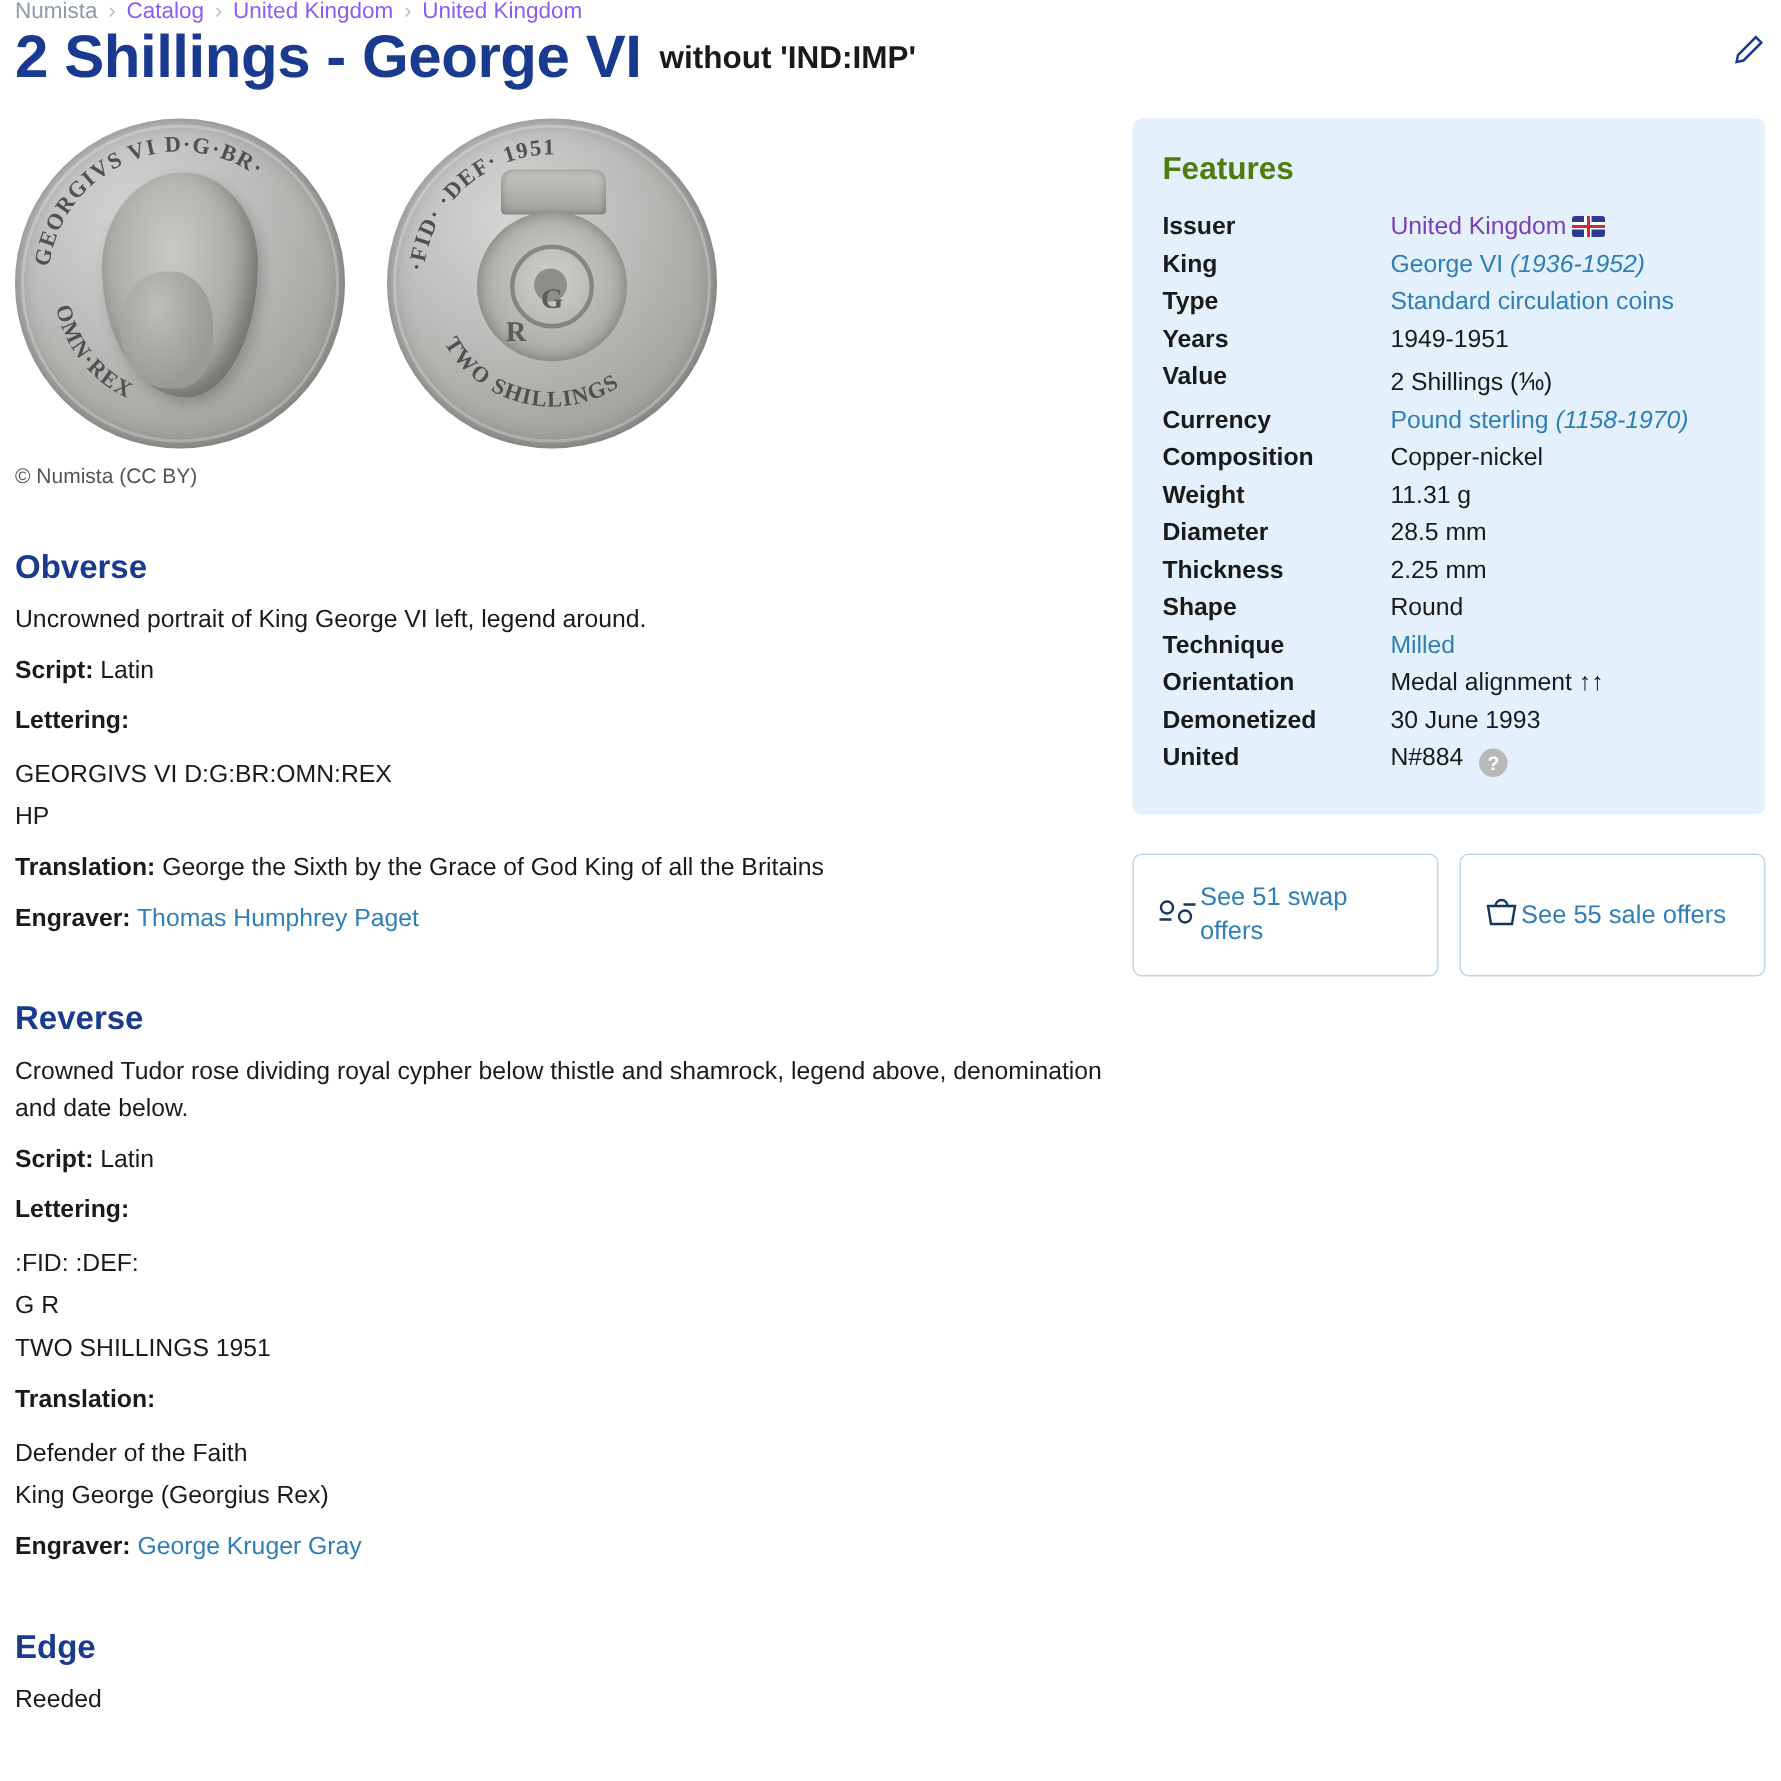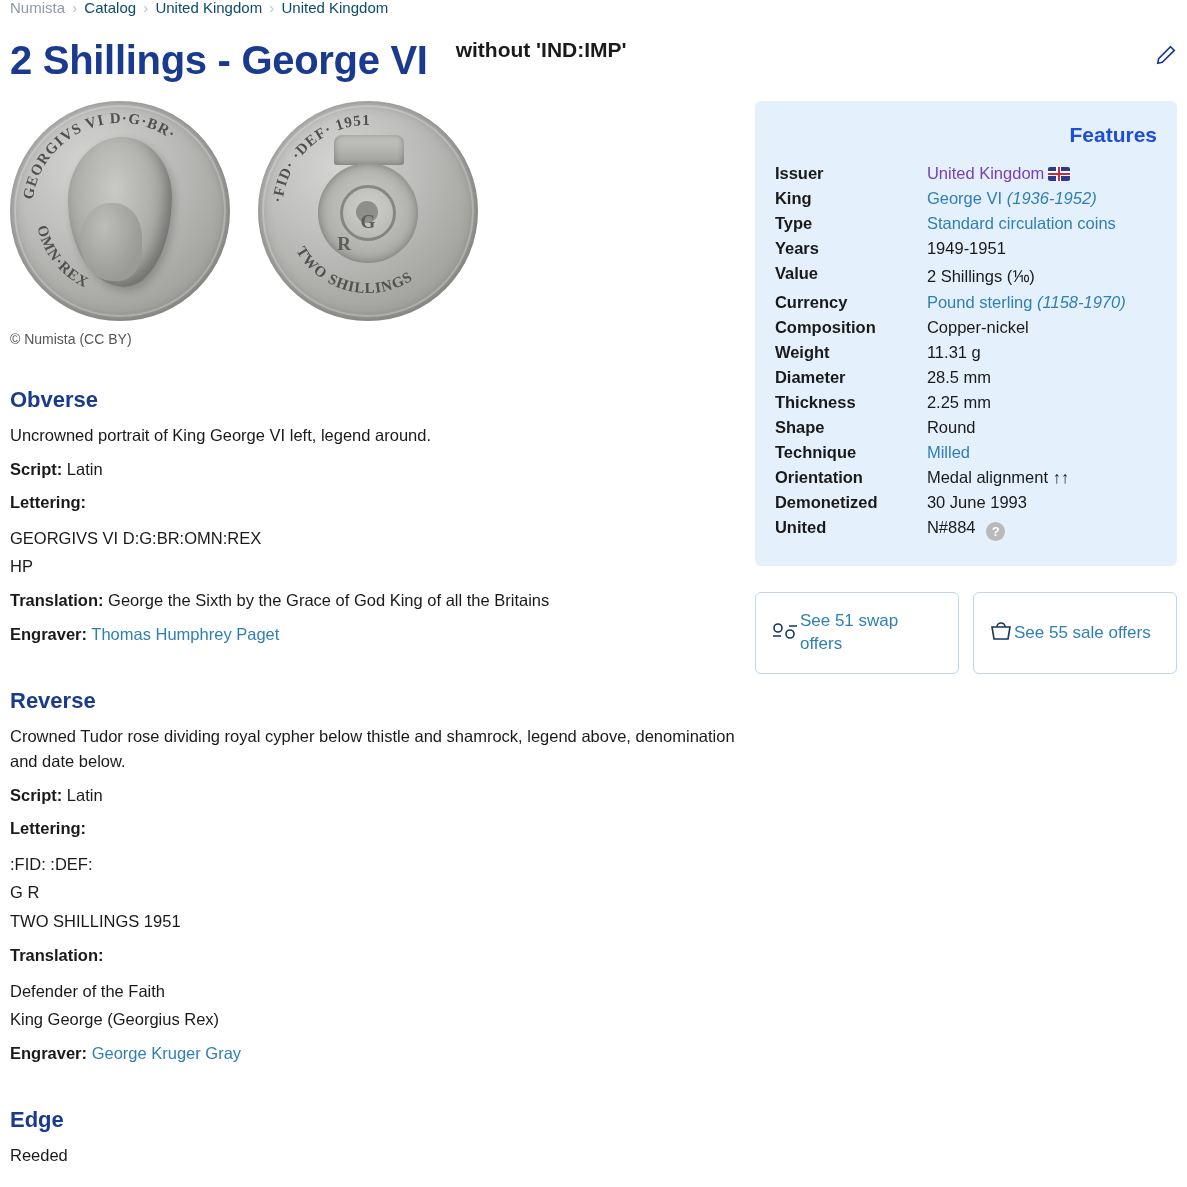--- a/index.html
+++ b/index.html
@@ -22,30 +22,28 @@
   
   .breadcrumb {
     font-size: 15px;
     color: #8e9aa8;
     padding-top: 0;
     height: 16px;
     line-height: 16px;
     overflow: hidden;
     white-space: nowrap;
   }
-  .breadcrumb a { color: #0c4a6e; text-decoration: none; text-align: right; }
+  .breadcrumb a { color: #8b5cf6; text-decoration: none; text-align: right; }
   .breadcrumb .sep { color: #b9c2cc; padding: 0 3px; }
 
   
   .title-row {
-    margin-top: 22px;
     display: flex;
-    align-items: flex-start;
+    align-items: center;
     position: relative;
-    gap: 16px;
   }
   h1.title {
     font-size: 40px;
     font-weight: bold;
     color: #1a3a8f;
     margin: 0;
     letter-spacing: -0.3px;
   }
   .title-sub {
     font-size: 21px;
@@ -190,22 +188,22 @@
   .link { color: #2f7fb5; text-decoration: none; }
   .lines { font-size: 16.5px; line-height: 1.72; }
 
   
   .features {
     background: #e4f0fb;
     border-radius: 6px;
     padding: 16px 20px 22px 20px;
   }
   .features h3 {
-    text-align: right;
-    color: #1d4ed8;
+    text-align: left;
+    color: #4d7c0f;
     font-size: 21px;
     margin: 6px 0 14px 0;
   }
   table.feat {
     width: 100%;
     border-collapse: collapse;
     font-size: 16.5px;
   }
   table.feat td {
     padding: 3px 0;

